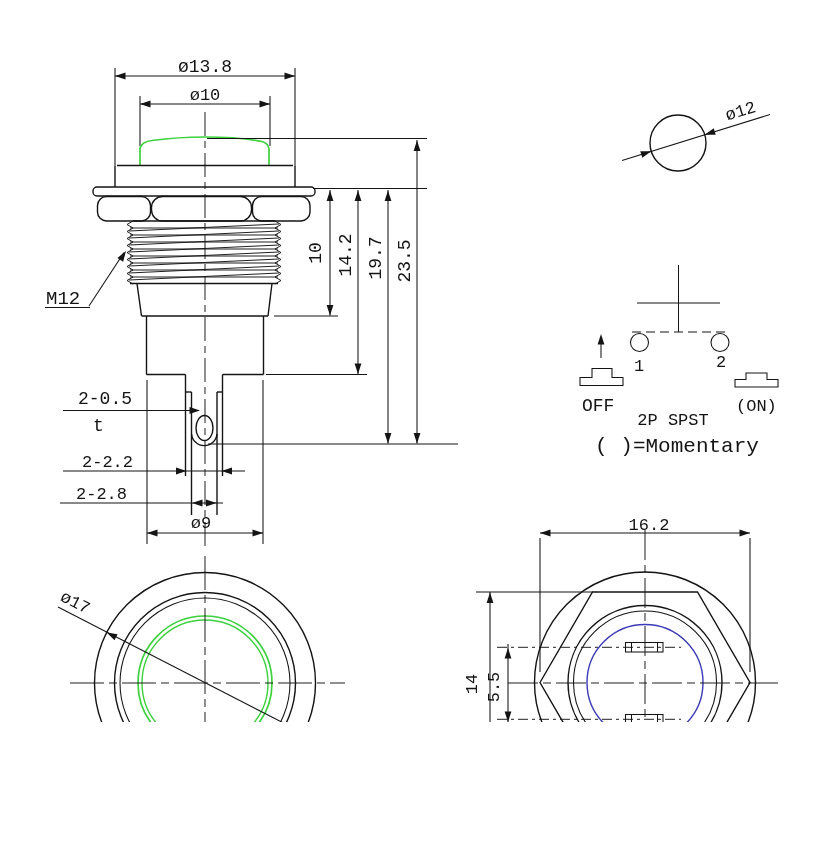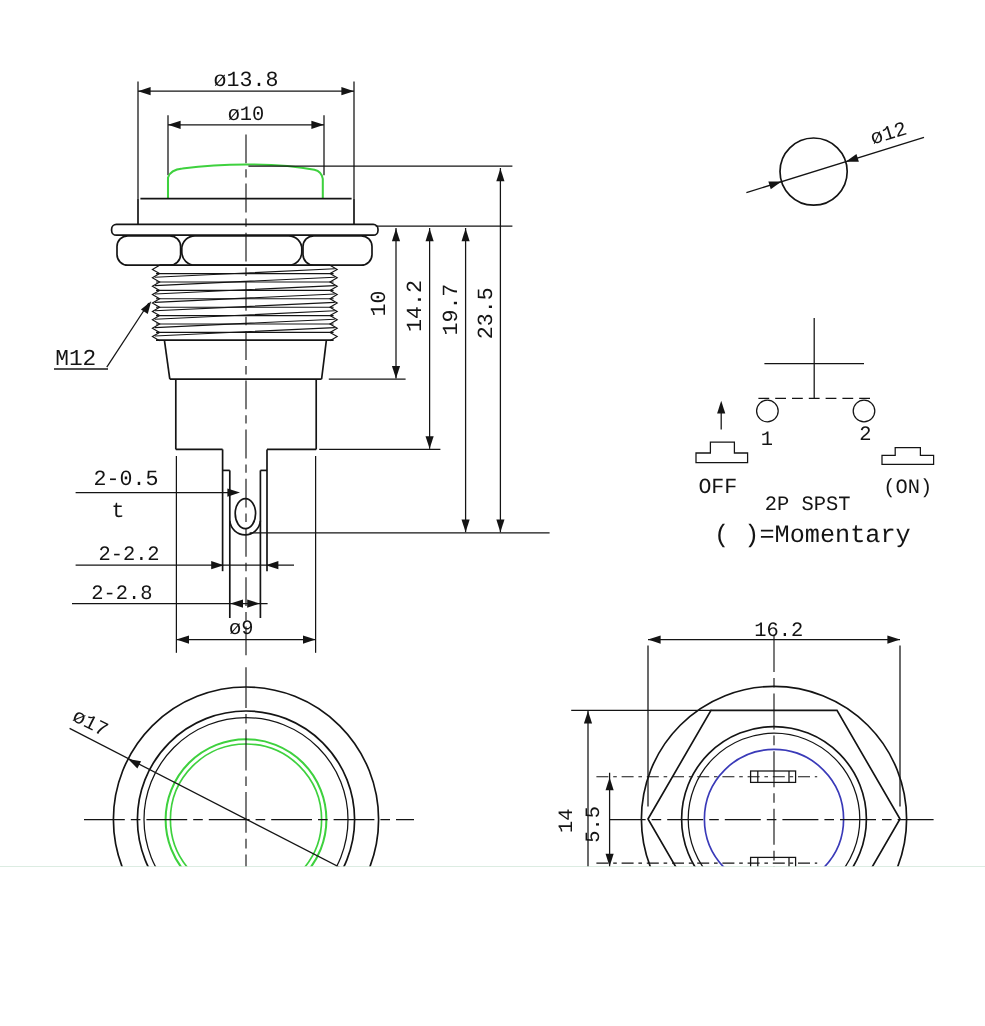--- a/index.html
+++ b/index.html
@@ -1,16 +1,16 @@
 <!DOCTYPE html>
 <html><head>
 <meta charset="utf-8">
 <style>
   html,body{margin:0;padding:0;background:#ffffff;}
-  .stage{width:821px;height:722px;position:relative;background:#15803d;overflow:hidden;}
+  .stage{width:821px;height:722px;position:relative;background:#fde047;overflow:hidden;}
   svg{display:block;}
   text{fill:#141414;font-family:"Liberation Mono","DejaVu Sans Mono",monospace;}
   .outline{stroke:#141414;stroke-width:1.4;fill:none;}
   .thin{stroke:#141414;stroke-width:1.05;fill:none;}
   .thread{stroke:#141414;stroke-width:0.95;fill:none;}
   .arrowf{fill:#141414;stroke:none;}
   .cl{stroke:#141414;stroke-width:0.95;fill:none;}
 </style>
 </head>
 <body>

